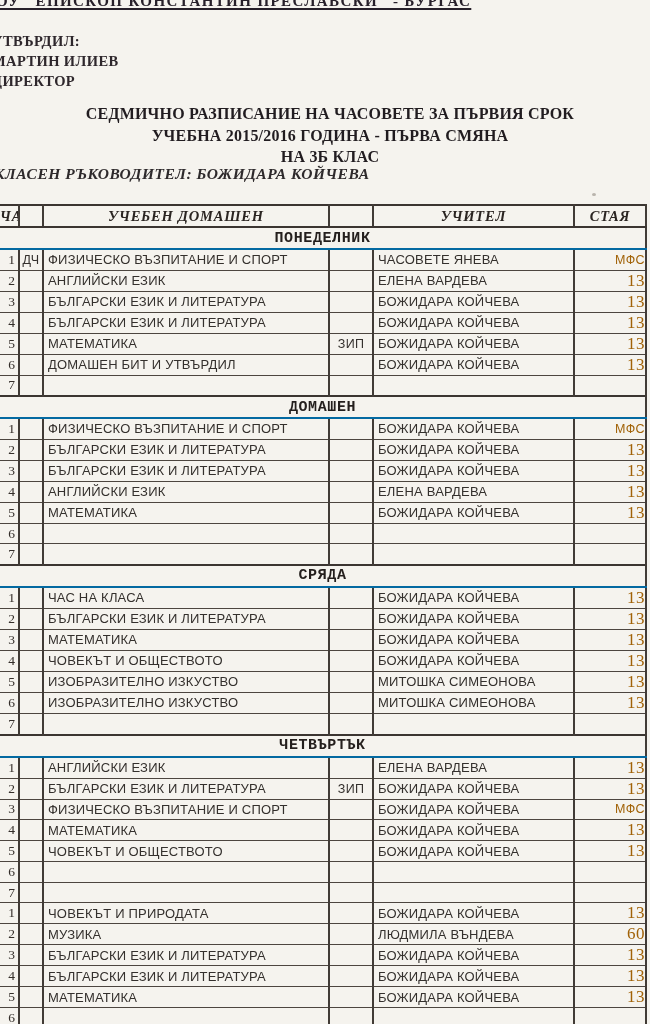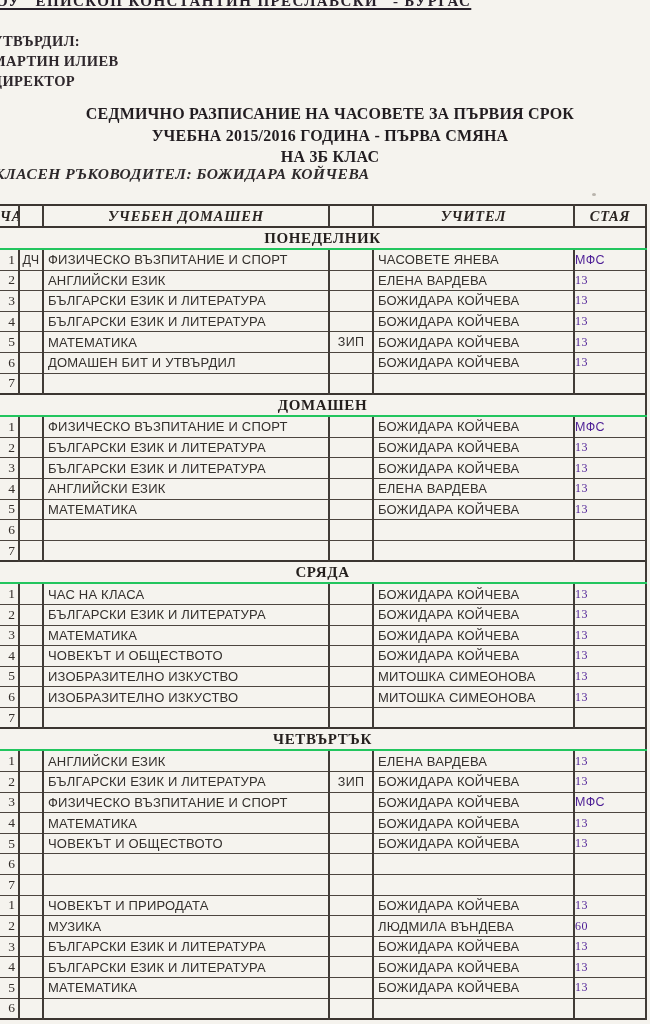--- a/index.html
+++ b/index.html
@@ -72,48 +72,48 @@
     font-size:14.5px;letter-spacing:0.8px;
     text-align:center;color:#2b2522;
     border-bottom:2.5px solid #3b3531;
     border-top:none;
   }
   .timetable thead th.c-period{text-align:right;padding-right:1px;}
   
   .timetable td.day-cell{
     height:20px;
     text-align:center;
-    font-family:Liberation Serif, serif;
+    font-family:Liberation Mono, monospace;
     font-weight:bold;font-size:15px;
     letter-spacing:0.6px;color:#241f1d;
     border-top:2px solid #3b3531;
-    border-bottom:2px solid #22c55e;
+    border-bottom:2px solid #0369a1;
   }
   
   .timetable td{height:19.6px;}
   td.c-period{
     font-family:"Liberation Serif",serif;
     font-size:13.5px;text-align:right;padding-right:3px;color:#332d29;
   }
   td.c-extra,td.c-zip{
     font-family:"Liberation Sans",sans-serif;
     font-size:12.5px;text-align:center;color:#34302d;letter-spacing:0.3px;
   }
   td.c-subject,td.c-teacher{
     font-family:"Liberation Sans",sans-serif;
     font-size:13px;text-align:left;padding-left:4px;
     color:#34302d;letter-spacing:0.2px;
   }
   td.c-room{
     font-family:"Liberation Sans",sans-serif;
-    font-size:12.5px;text-align:left;color:#4c1d95;letter-spacing:0.4px;
+    font-size:12.5px;text-align:right;color:#a16207;letter-spacing:0.4px;
   }
   td.c-room.num{
     font-family:"Liberation Serif",serif;
-    font-size:12px;letter-spacing:0.5px;
+    font-size:17px;letter-spacing:0.5px;
   }
 </style>
 </head>
 <body>
 
 <div class="school-line">ОУ "ЕПИСКОП КОНСТАНТИН ПРЕСЛАВСКИ" - БУРГАС</div>
 
 <div class="approval">
   <div>УТВЪРДИЛ:</div>
   <div>МАРТИН ИЛИЕВ</div>

